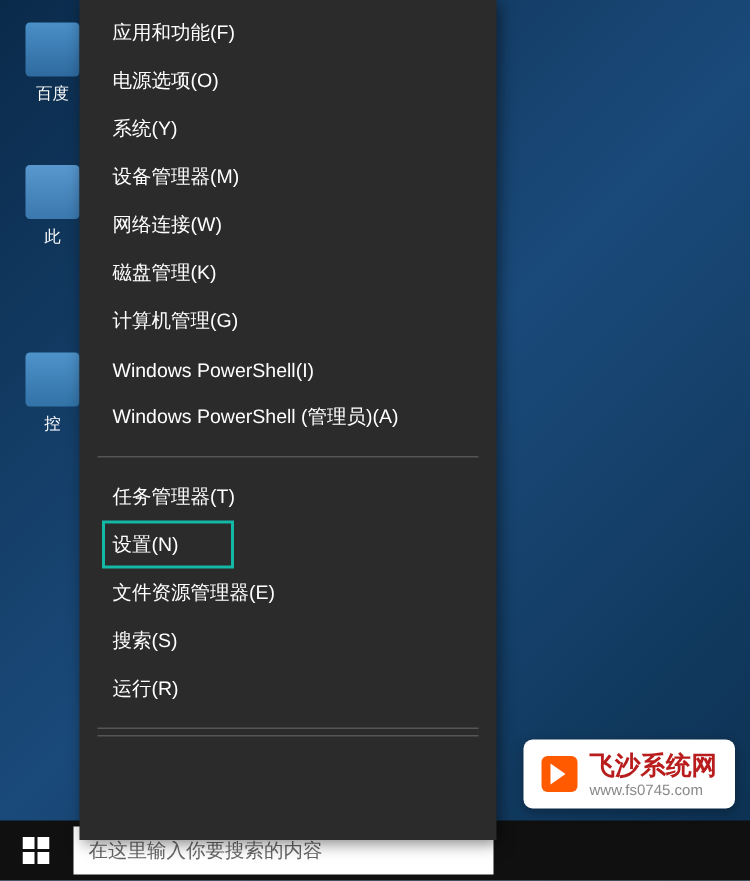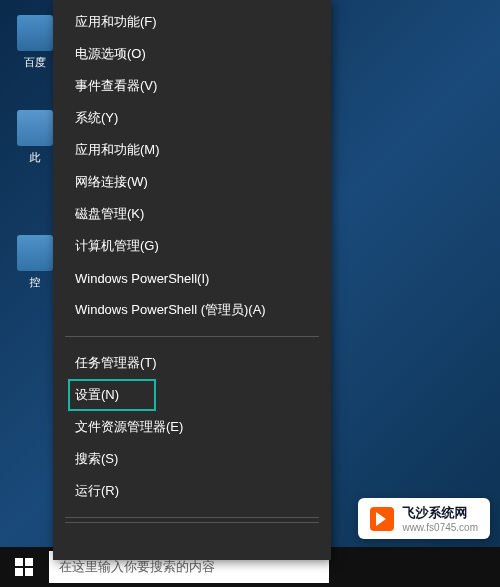--- a/index.html
+++ b/index.html
@@ -145,23 +145,23 @@
       height: 0;
       border-left: 10px solid white;
       border-top: 7px solid transparent;
       border-bottom: 7px solid transparent;
     }
     .watermark-text {
       display: flex;
       flex-direction: column;
     }
     .watermark-title {
-      font-size: 13px;
+      font-size: 17px;
       font-weight: bold;
-      color: #0f172a;
+      color: #b91c1c;
     }
     .watermark-url {
       font-size: 10px;
       color: #888;
     }
   </style>
 </head>
 <body>
 
 <div class="desktop-icon icon1">
@@ -179,27 +179,24 @@
 
 <div class="context-menu">
   <div class="menu-section">
     <div class="menu-item">
       <span>应用和功能(F)</span>
     </div>
     <div class="menu-item">
       <span>电源选项(O)</span>
     </div>
     <div class="menu-item">
-      <span>事件查看器(V)</span>
-    </div>
-    <div class="menu-item">
       <span>系统(Y)</span>
     </div>
     <div class="menu-item">
-      <span>应用和功能(M)</span>
+      <span>设备管理器(M)</span>
     </div>
     <div class="menu-item">
       <span>网络连接(W)</span>
     </div>
     <div class="menu-item">
       <span>磁盘管理(K)</span>
     </div>
     <div class="menu-item">
       <span>计算机管理(G)</span>
     </div>

